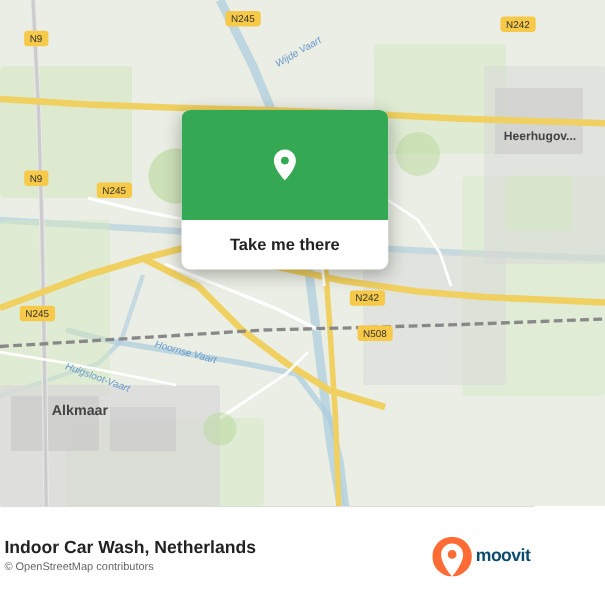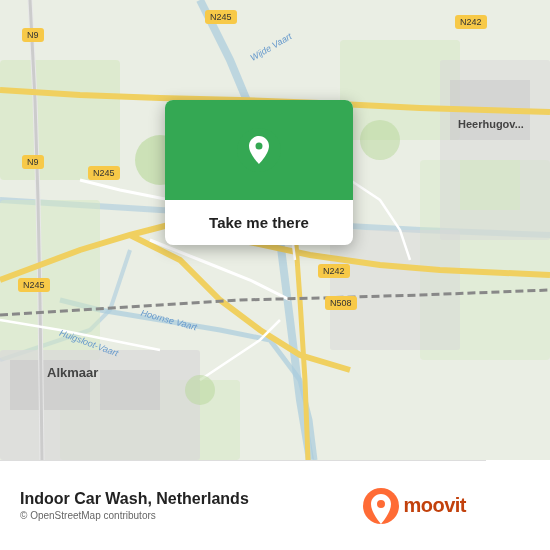--- a/index.html
+++ b/index.html
@@ -27,21 +27,21 @@
     }
 
     
     #info-bar {
       width: 486px;
       height: 90px;
       background: white;
       border-top: 1px solid #ddd;
       display: flex;
       align-items: center;
-      padding: 0 20px;
+      padding: 0 4px;
       justify-content: space-between;
     }
 
     .info-left {
       display: flex;
       flex-direction: column;
     }
 
     .place-name {
       font-size: 16px;
@@ -55,23 +55,23 @@
       margin-top: 2px;
     }
 
     .moovit-logo {
       display: flex;
       align-items: center;
       gap: 4px;
     }
 
     .moovit-text {
-      font-size: 20px;
+      font-size: 16px;
       font-weight: 700;
-      color: #c2410c;
+      color: #0c4a6e;
       letter-spacing: -0.5px;
     }
 
     
     .popup-card {
       position: absolute;
       top: 100px;
       left: 165px;
       width: 188px;
       background: white;

